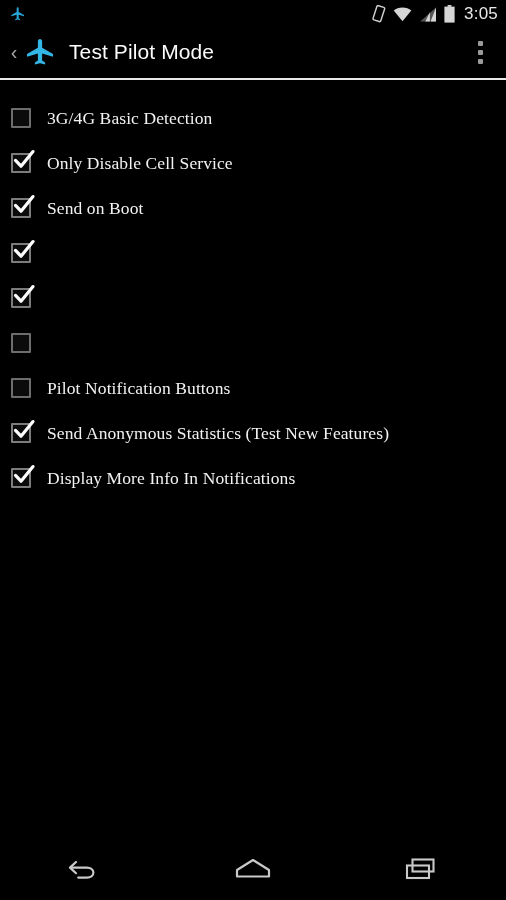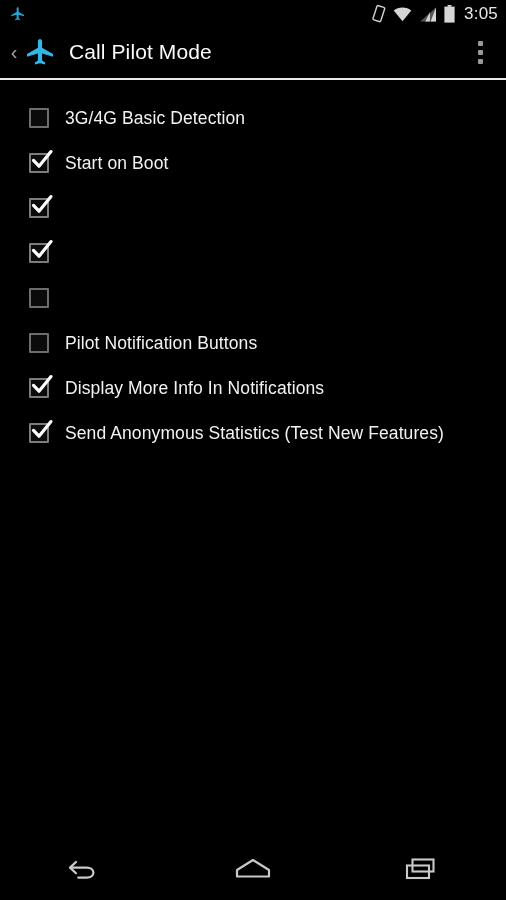--- a/index.html
+++ b/index.html
@@ -119,22 +119,23 @@
   }
 
   
   .pref-list {
     padding-top: 14px;
   }
   .pref-row {
     height: 45px;
     display: flex;
     align-items: center;
-    padding-left: 29px;
+    padding-left: 11px;
     box-sizing: border-box;
+    font-family: Liberation Serif, serif;
   }
   .cbox-wrap {
     position: relative;
     width: 22px;
     height: 22px;
     flex: 0 0 auto;
   }
   .cbox {
     position: absolute;
     left: 0;
@@ -212,21 +213,21 @@
     </svg>
     <div class="status-time">3:05</div>
   </div>
 </div>
 
 <div class="action-bar">
   <div class="up-chevron">‹</div>
   <svg class="app-icon" viewBox="0 0 24 24">
     <path d="M22.4 15.7v-2.1l-8.7-5V3.4c0-1-.8-1.8-1.7-1.8s-1.7.8-1.7 1.8v5.2l-8.7 5v2.1l8.7-2.6v5.6L7.9 20.4v1.6l4.1-1.1 4.1 1.1v-1.6l-2.4-1.7v-5.6z" fill="#33b5e5"></path>
   </svg>
-  <div class="ab-title">Call Pilot Mode</div>
+  <div class="ab-title">Test Pilot Mode</div>
   <div class="ab-spacer"></div>
   <div class="overflow">
     <span></span>
     <span></span>
     <span></span>
   </div>
 </div>
 <div class="ab-divider"></div>
 <div class="ab-divider-shadow"></div>
 
@@ -237,21 +238,30 @@
       </div>
       <div class="pref-label">3G/4G Basic Detection</div>
     </div>
     <div class="pref-row" data-checked="true">
       <div class="cbox-wrap">
         <div class="cbox"></div>
         <svg class="check-mark" viewBox="0 0 24 24">
           <path d="M3.5 12.4 9 18.2 21 3.6" fill="none" stroke="#ffffff" stroke-width="3.2" stroke-linecap="round" stroke-linejoin="round"></path>
         </svg>
       </div>
-      <div class="pref-label">Start on Boot</div>
+      <div class="pref-label">Only Disable Cell Service</div>
+    </div>
+    <div class="pref-row" data-checked="true">
+      <div class="cbox-wrap">
+        <div class="cbox"></div>
+        <svg class="check-mark" viewBox="0 0 24 24">
+          <path d="M3.5 12.4 9 18.2 21 3.6" fill="none" stroke="#ffffff" stroke-width="3.2" stroke-linecap="round" stroke-linejoin="round"></path>
+        </svg>
+      </div>
+      <div class="pref-label">Send on Boot</div>
     </div>
     <div class="pref-row" data-checked="true">
       <div class="cbox-wrap">
         <div class="cbox"></div>
         <svg class="check-mark" viewBox="0 0 24 24">
           <path d="M3.5 12.4 9 18.2 21 3.6" fill="none" stroke="#ffffff" stroke-width="3.2" stroke-linecap="round" stroke-linejoin="round"></path>
         </svg>
       </div>
     </div>
     <div class="pref-row" data-checked="true">
@@ -273,30 +283,30 @@
       </div>
       <div class="pref-label">Pilot Notification Buttons</div>
     </div>
     <div class="pref-row" data-checked="true">
       <div class="cbox-wrap">
         <div class="cbox"></div>
         <svg class="check-mark" viewBox="0 0 24 24">
           <path d="M3.5 12.4 9 18.2 21 3.6" fill="none" stroke="#ffffff" stroke-width="3.2" stroke-linecap="round" stroke-linejoin="round"></path>
         </svg>
       </div>
+      <div class="pref-label">Send Anonymous Statistics (Test New Features)</div>
+    </div>
+    <div class="pref-row" data-checked="true">
+      <div class="cbox-wrap">
+        <div class="cbox"></div>
+        <svg class="check-mark" viewBox="0 0 24 24">
+          <path d="M3.5 12.4 9 18.2 21 3.6" fill="none" stroke="#ffffff" stroke-width="3.2" stroke-linecap="round" stroke-linejoin="round"></path>
+        </svg>
+      </div>
       <div class="pref-label">Display More Info In Notifications</div>
-    </div>
-    <div class="pref-row" data-checked="true">
-      <div class="cbox-wrap">
-        <div class="cbox"></div>
-        <svg class="check-mark" viewBox="0 0 24 24">
-          <path d="M3.5 12.4 9 18.2 21 3.6" fill="none" stroke="#ffffff" stroke-width="3.2" stroke-linecap="round" stroke-linejoin="round"></path>
-        </svg>
-      </div>
-      <div class="pref-label">Send Anonymous Statistics (Test New Features)</div>
     </div>
   </div>
 
 <div class="nav-bar">
   <div class="nav-btn">
     <svg width="34" height="26" viewBox="0 0 34 26">
       <path d="M9 6 3 11.6l6 5.6" fill="none" stroke="#c9c9c9" stroke-width="2.2" stroke-linecap="round" stroke-linejoin="round"></path>
       <path d="M3.4 11.6h16.4c4.2 0 6.6 2.2 6.6 5s-2.4 5-6.6 5h-8.6" fill="none" stroke="#c9c9c9" stroke-width="2.2" stroke-linecap="round" stroke-linejoin="round"></path>
     </svg>
   </div>

